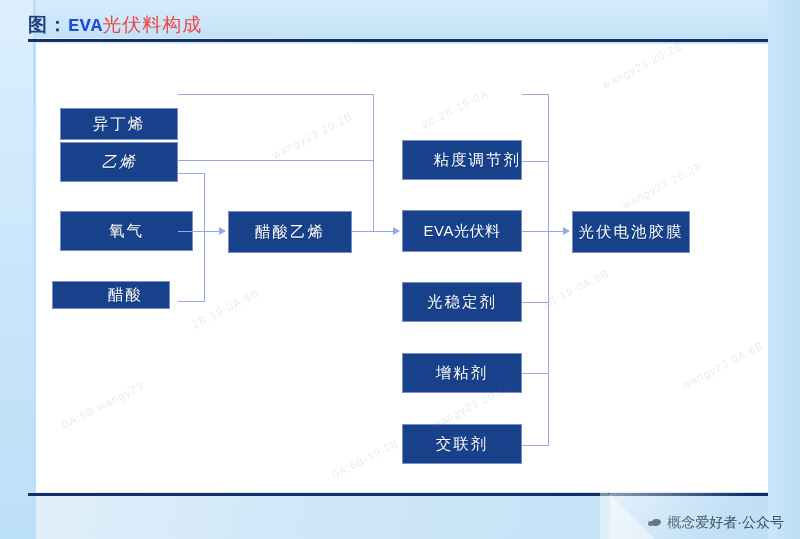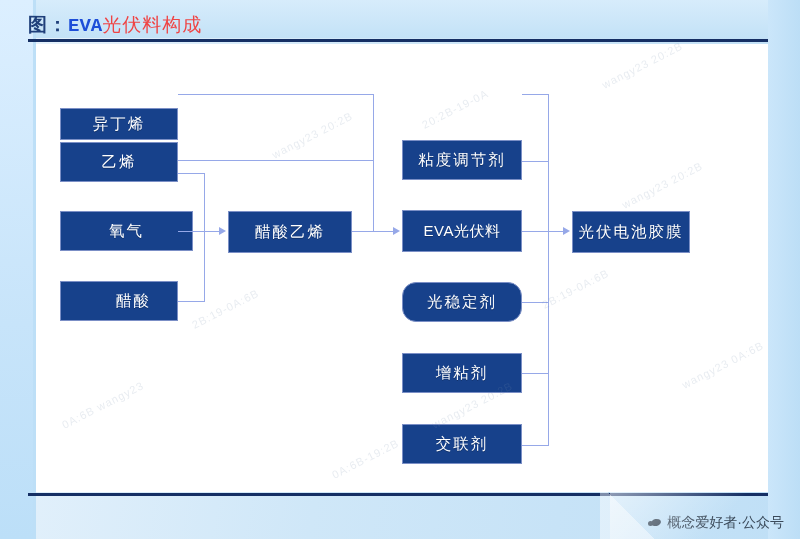--- a/index.html
+++ b/index.html
@@ -216,41 +216,41 @@
   <div class="card"></div>
 
   <div class="title">
     <span class="tq">图：</span><span class="eva">EVA</span><span class="rest">光伏料构成</span>
   </div>
   <div class="rule-top"></div>
 
   <div class="box" style="left:60px;  top:74px;  width:118px; height:32px;margin-top:34px;">
     <span>异丁烯</span>
   </div>
-  <div class="box" style="left:60px;  top:142px; width:118px; height:40px;">
+  <div class="box" style="left:60px;  top:142px; width:118px; height:40px;font-style:italic;">
     <span>乙烯</span>
   </div>
   <div class="box" style="left:60px;  top:211px; width:133px; height:40px;">
     <span>氧气</span>
   </div>
-  <div class="box" style="left:60px;  top:281px; width:118px; height:40px;padding-left:29px;">
+  <div class="box" style="left:52px;  top:281px; width:118px; height:28px;padding-left:29px;">
     <span>醋酸</span>
   </div>
 
   <div class="box" style="left:228px; top:211px; width:124px; height:42px;">
     <span>醋酸乙烯</span>
   </div>
 
-  <div class="box" style="left:402px; top:140px; width:120px; height:40px;">
+  <div class="box" style="left:402px; top:140px; width:120px; height:40px;justify-content:flex-end;">
     <span>粘度调节剂</span>
   </div>
   <div class="box sans" style="left:402px; top:210px; width:120px; height:42px;">
     <span>EVA光伏料</span>
   </div>
-  <div class="box" style="left:402px; top:282px; width:120px; height:40px;border-radius:14px;">
+  <div class="box" style="left:402px; top:282px; width:120px; height:40px;">
     <span>光稳定剂</span>
   </div>
   <div class="box" style="left:402px; top:353px; width:120px; height:40px;">
     <span>增粘剂</span>
   </div>
   <div class="box" style="left:402px; top:424px; width:120px; height:40px;">
     <span>交联剂</span>
   </div>
 
   <div class="box" style="left:572px; top:211px; width:118px; height:42px;">

